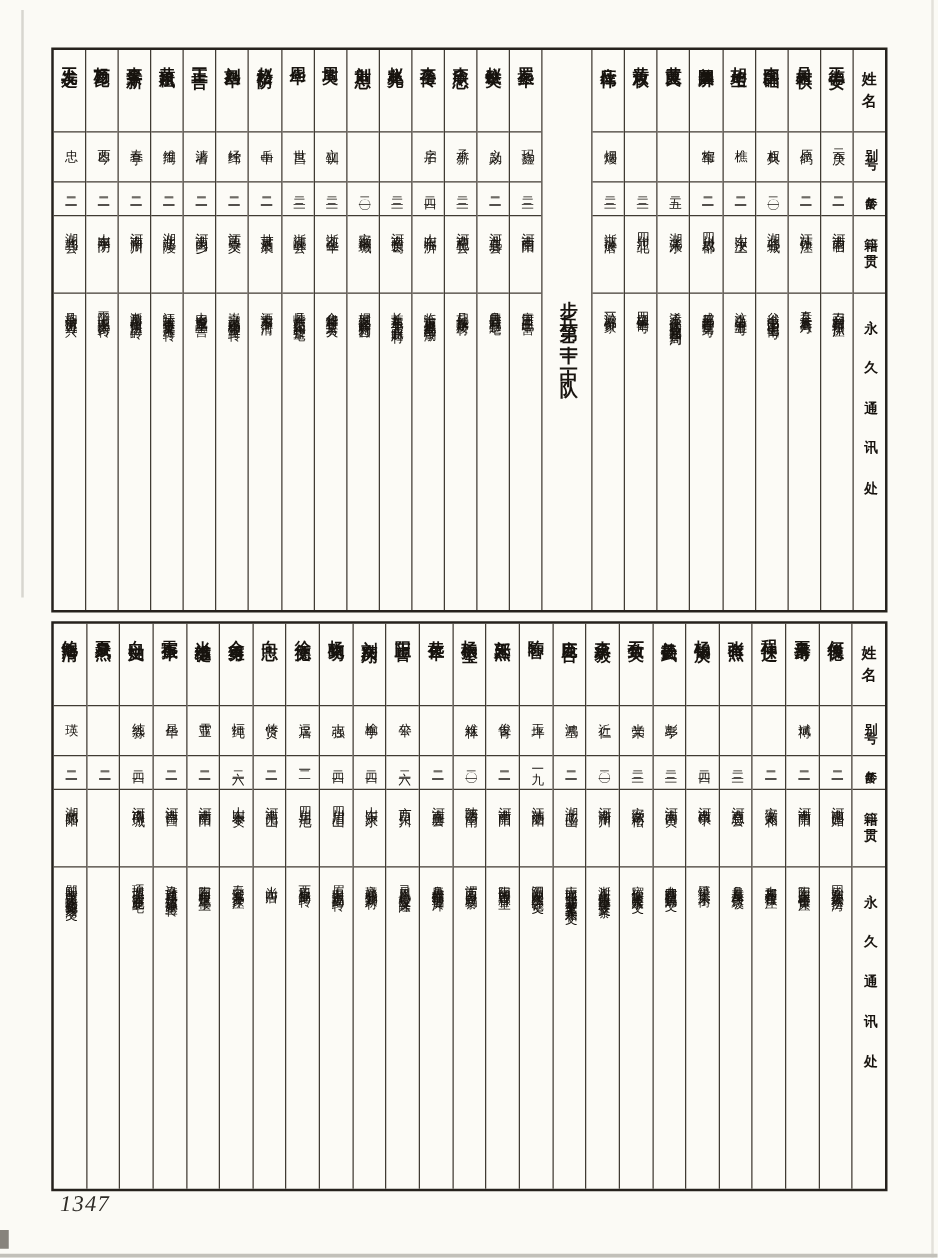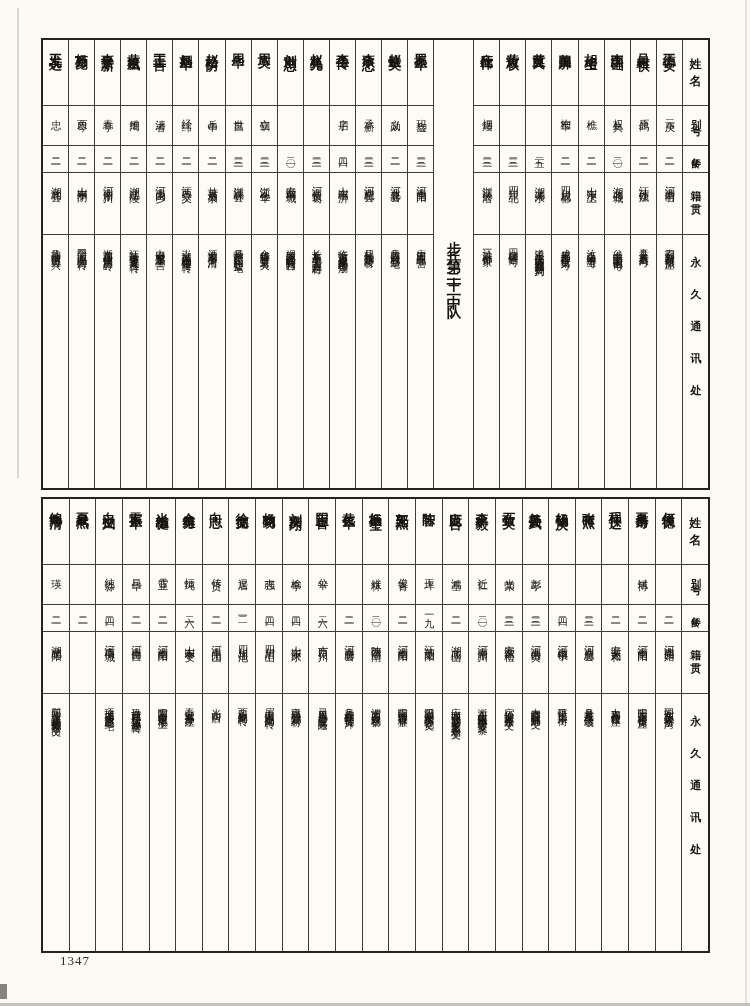--- a/index.html
+++ b/index.html
@@ -37,21 +37,21 @@
   
   .c-unit{flex:1 1 auto;border-bottom:none;align-items:center;justify-content:center;}
   .c-unit .vtext{font-size:14.5px;font-weight:700;letter-spacing:9px;}
   
   .head .c-name .vtext{font-size:12px;font-weight:700;letter-spacing:16px;padding-top:6px;}
   .head .c-alias .vtext{font-size:10.5px;font-weight:700;letter-spacing:7px;padding-top:3px;}
   .head .c-age .vtext{font-size:9.5px;font-weight:700;letter-spacing:1px;padding-top:2px;}
   .head .c-origin .vtext{font-size:11px;font-weight:700;letter-spacing:14px;padding-top:6px;}
   .head .c-addr .vtext{font-size:11px;font-weight:700;letter-spacing:32px;padding-top:10px;}
   
-  .page-number{position:absolute;left:60px;top:953px;font-size:13px;letter-spacing:1px;color:#2e2b26;}
+  .page-number{position:absolute;left:48px;top:953px;font-size:18px;letter-spacing:1px;color:#2e2b26;font-style:italic;}
   .scan-line-left{position:absolute;left:17px;top:8px;width:2px;height:470px;background:#d8d6cf;}
   .scan-line-right{position:absolute;right:3px;top:0;width:2px;height:1006px;background:#e3e1da;}
   .scan-line-bottom{position:absolute;left:0;bottom:0;width:750px;height:3px;background:#c2c0b9;}
   .scan-mark-corner{position:absolute;left:0;top:984px;width:7px;height:15px;background:#87837c;}
 </style>
 </head>
 <body>
 
 <div class="scan-line-left"></div>
 <div class="scan-line-right"></div>

